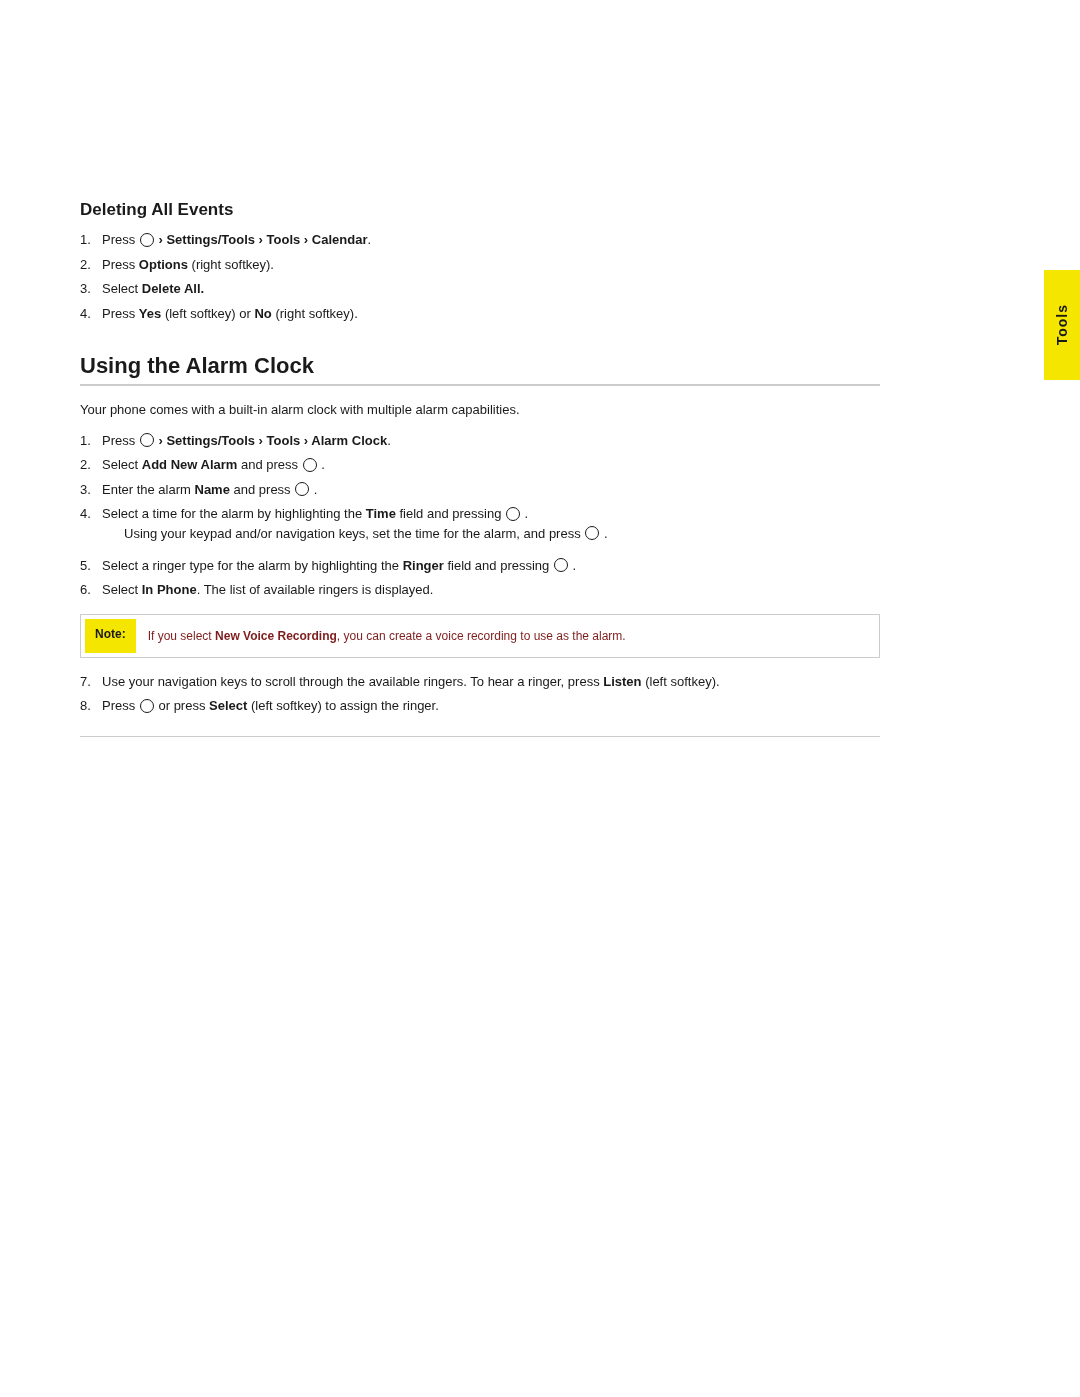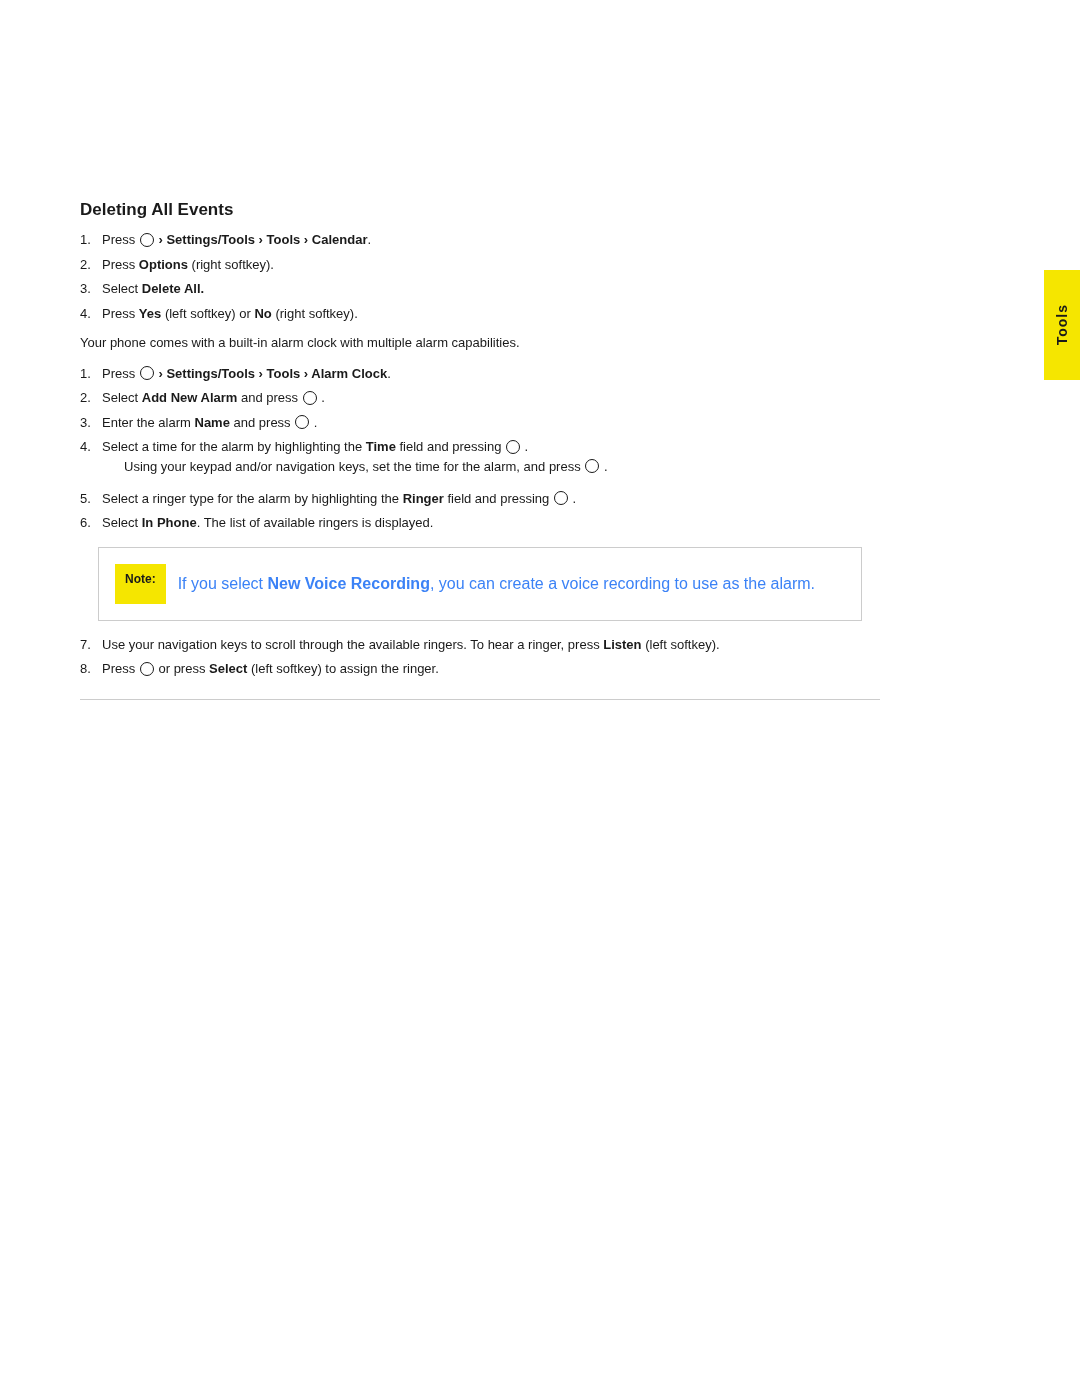--- a/index.html
+++ b/index.html
@@ -118,40 +118,40 @@
       margin-bottom: 10px;
       color: #1a1a1a;
     }
 
     .bold { font-weight: bold; }
 
     
     .note-box {
       border: 1px solid #cccccc;
       display: flex;
-      margin: 14px 18px;
-      padding: 16px;
+      margin: 14px 0;
+      padding: 4px;
     }
 
     .note-label {
       background: #f5e600;
       font-weight: bold;
       font-size: 12px;
       padding: 8px 10px;
       min-width: 50px;
       display: flex;
       align-items: flex-start;
       color: #1a1a1a;
     }
 
     .note-content {
       padding: 8px 12px;
-      font-size: 16px;
+      font-size: 12px;
       line-height: 1.5;
-      color: #3b82f6;
+      color: #7f1d1d;
     }
 
     .sub-list-item {
       padding-left: 22px;
       font-size: 13px;
       line-height: 1.6;
       margin-bottom: 6px;
       color: #1a1a1a;
     }
 
@@ -204,20 +204,21 @@
         </span>
       </li>
       <li>
         <span class="list-number">4.</span>
         <span class="list-content">
           Press <span class="bold">Yes</span> (left softkey) or <span class="bold">No</span> (right softkey).
         </span>
       </li>
     </ol>
 
+    <h1 class="main-section-heading">Using the Alarm Clock</h1>
 
     <p class="intro-text">Your phone comes with a built-in alarm clock with multiple alarm capabilities.</p>
 
 
     <ol class="numbered-list">
       <li>
         <span class="list-number">1.</span>
         <span class="list-content">
           Press <span class="circle-o"></span> <span class="bold">› Settings/Tools › Tools › Alarm Clock</span>.
         </span>

